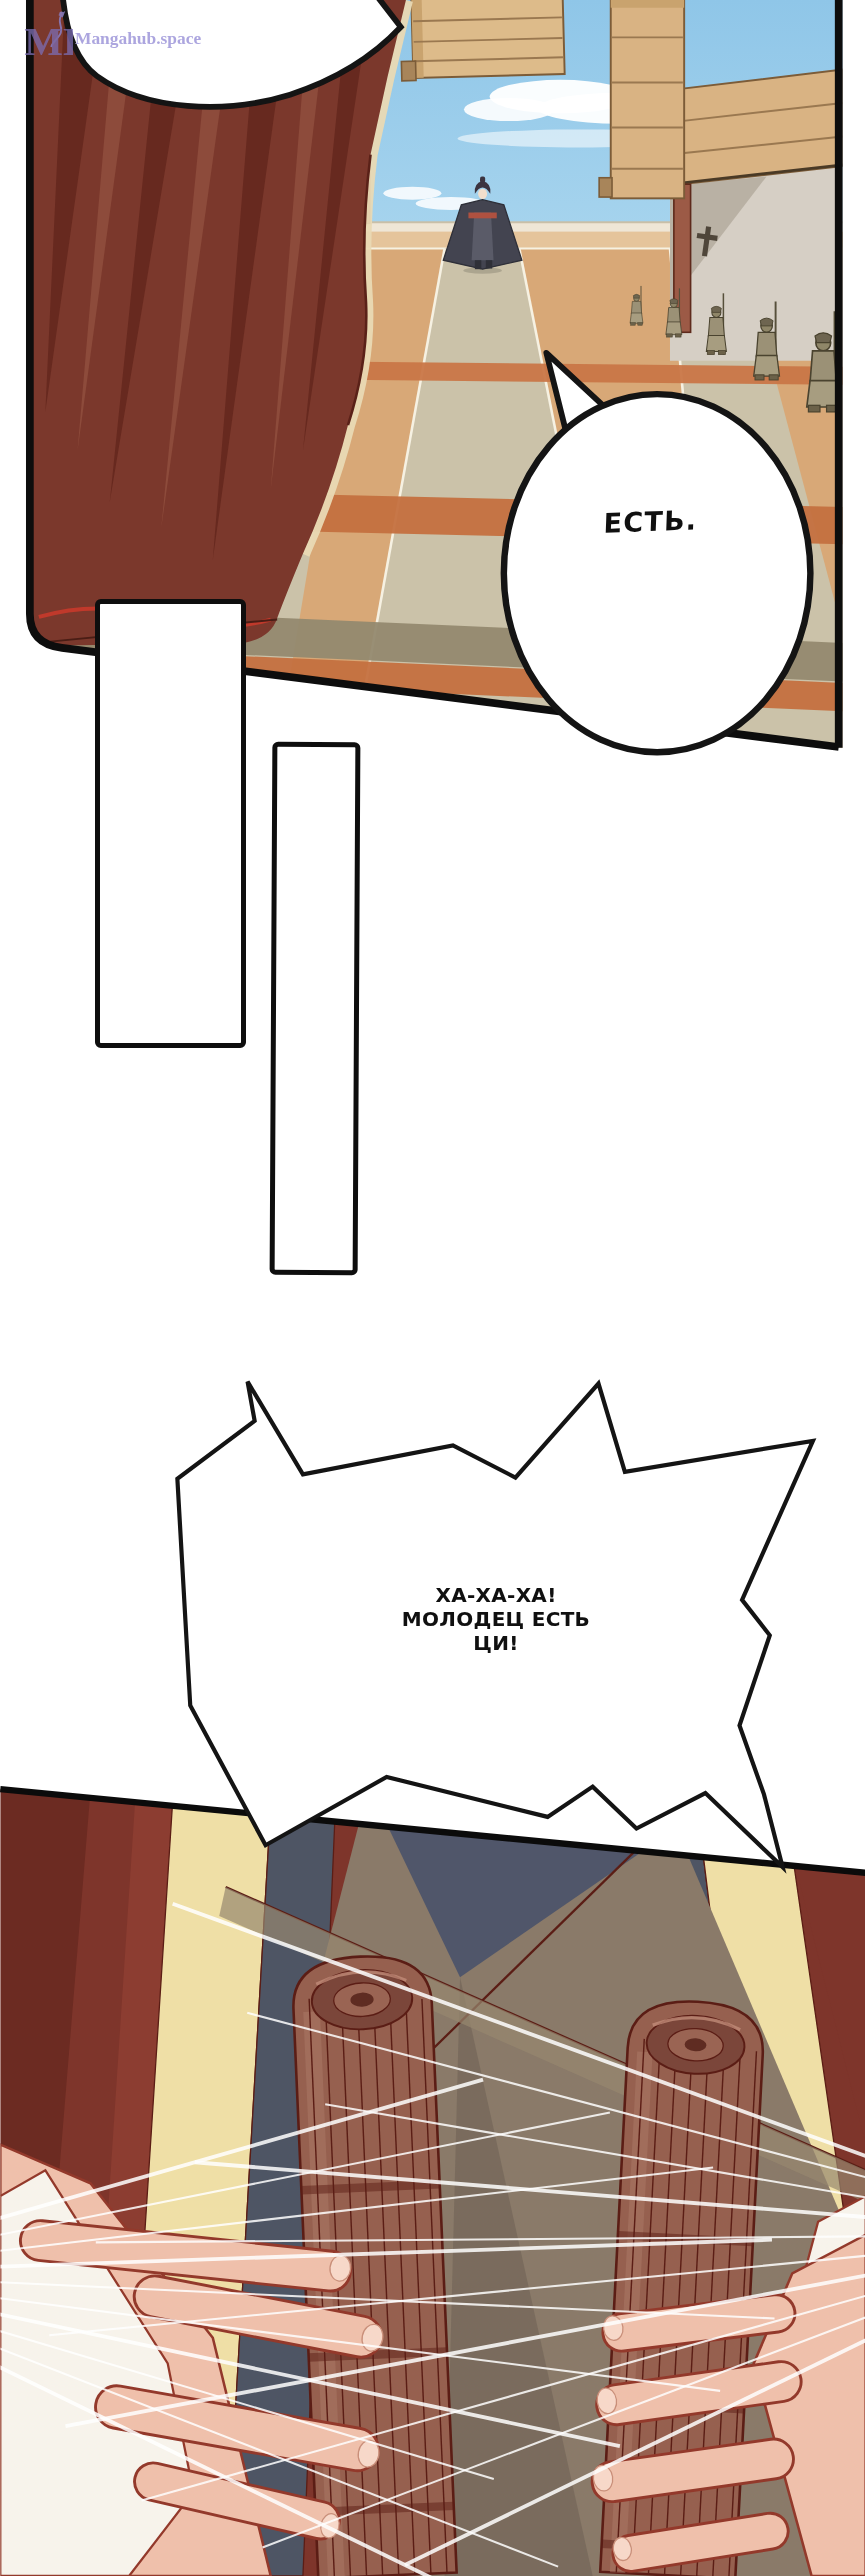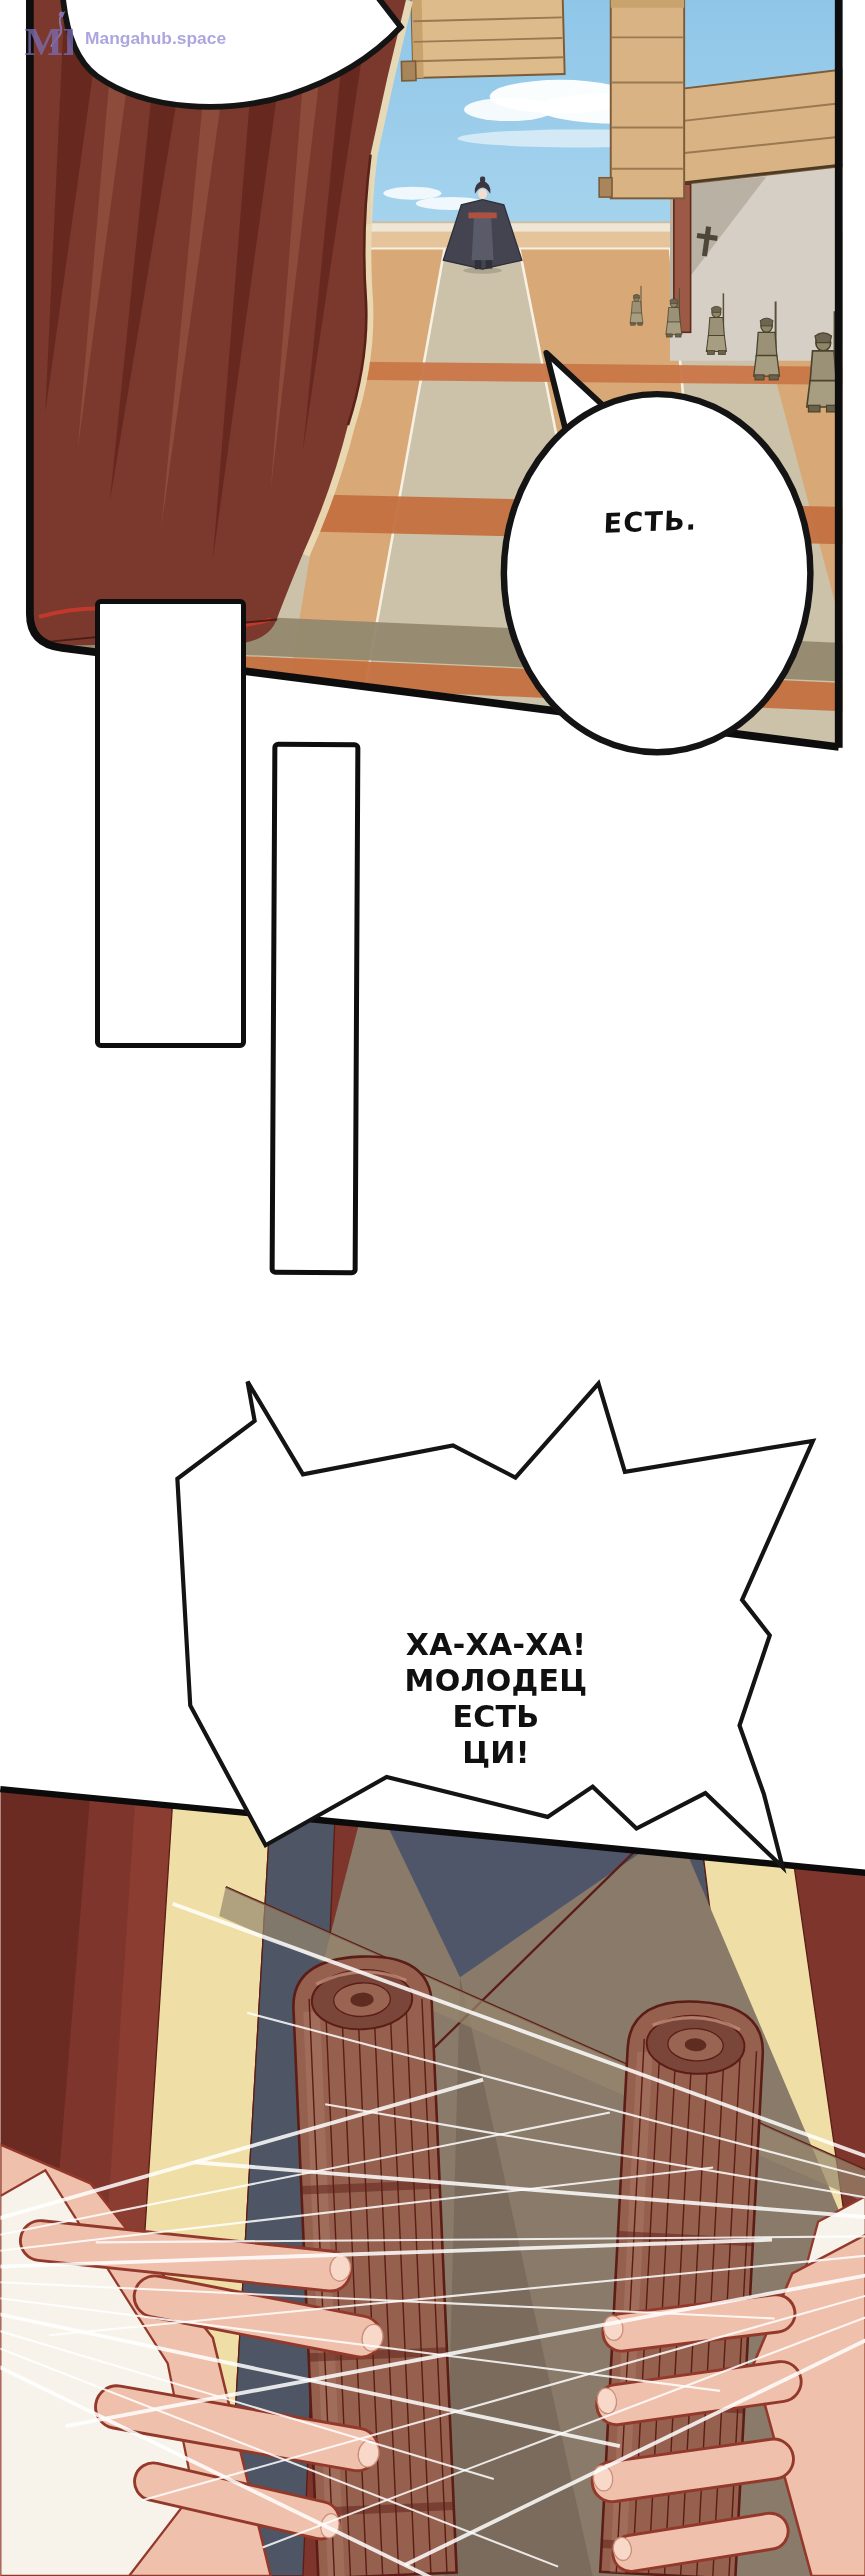--- a/index.html
+++ b/index.html
@@ -9,24 +9,24 @@
   svg{display:block;}
   
   .gap-rect{position:absolute;background:#ffffff;border:5.8px solid #0e0e0e;border-radius:5.8px;z-index:3;}
   #gap-rect-1{left:95px;top:599px;width:141px;height:439px;}
   #gap-rect-2{left:271px;top:742px;width:78px;height:523px;transform:rotate(.3deg);}
   
   .bubble-text{position:absolute;color:#101010;text-align:center;font-weight:bold;z-index:5;
                font-family:"DejaVu Sans", sans-serif;}
   #yes-sir-text{left:573px;top:506px;width:155px;font-size:27px;letter-spacing:1.3px;
                 transform:rotate(-2deg) skewX(-4deg);}
-  #laugh-text{left:361px;top:1627px;width:270px;font-size:30px;line-height:1.2;letter-spacing:0.3px;}
+  #laugh-text{left:361px;top:1583px;width:270px;font-size:20px;line-height:1.2;letter-spacing:0.3px;}
   
   #watermark{position:absolute;left:23px;top:6.4px;z-index:6;display:flex;align-items:flex-start;opacity:.88;}
-  #watermark .site{margin-left:12px;margin-top:22px;font-family:Liberation Sans, sans-serif;
+  #watermark .site{margin-left:2px;margin-top:22px;font-family:Liberation Serif, serif;
                    font-weight:bold;font-size:17.4px;color:rgba(150,142,214,.9);
                    text-shadow:0 0 0.6px rgba(255,255,255,.8);}
   .z1{z-index:1}.z2{z-index:2}
 </style>
 </head>
 <body>
 
 <div class="page">
 
   <svg class="layer z1" width="866" height="966" viewBox="0 0 1344 1500">

